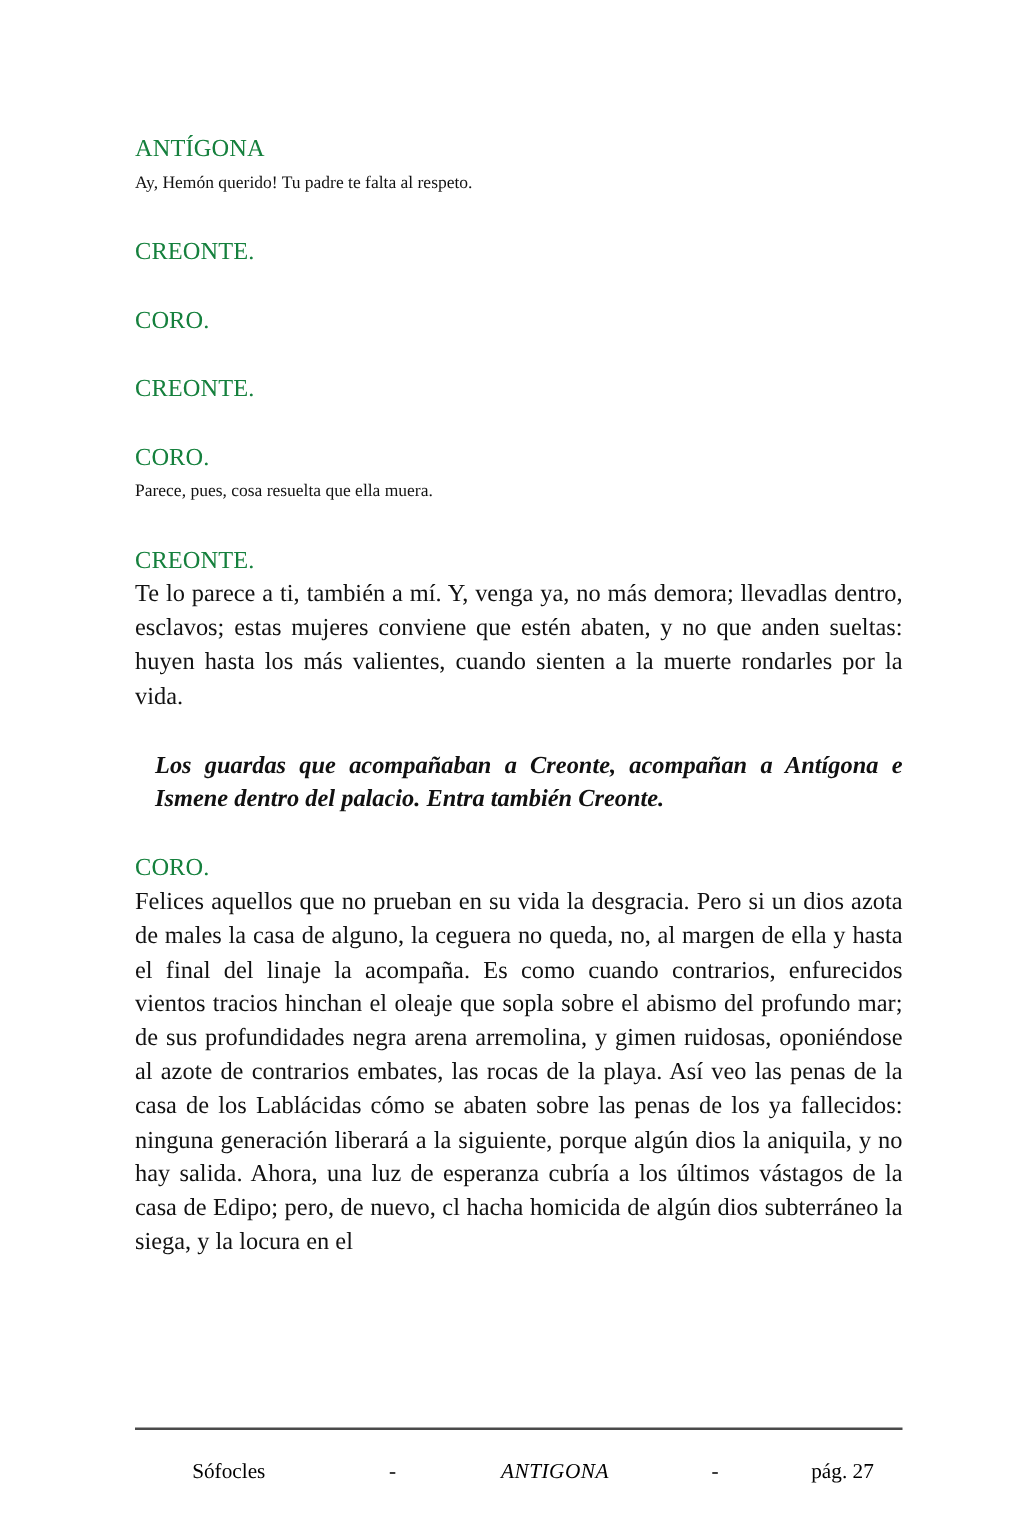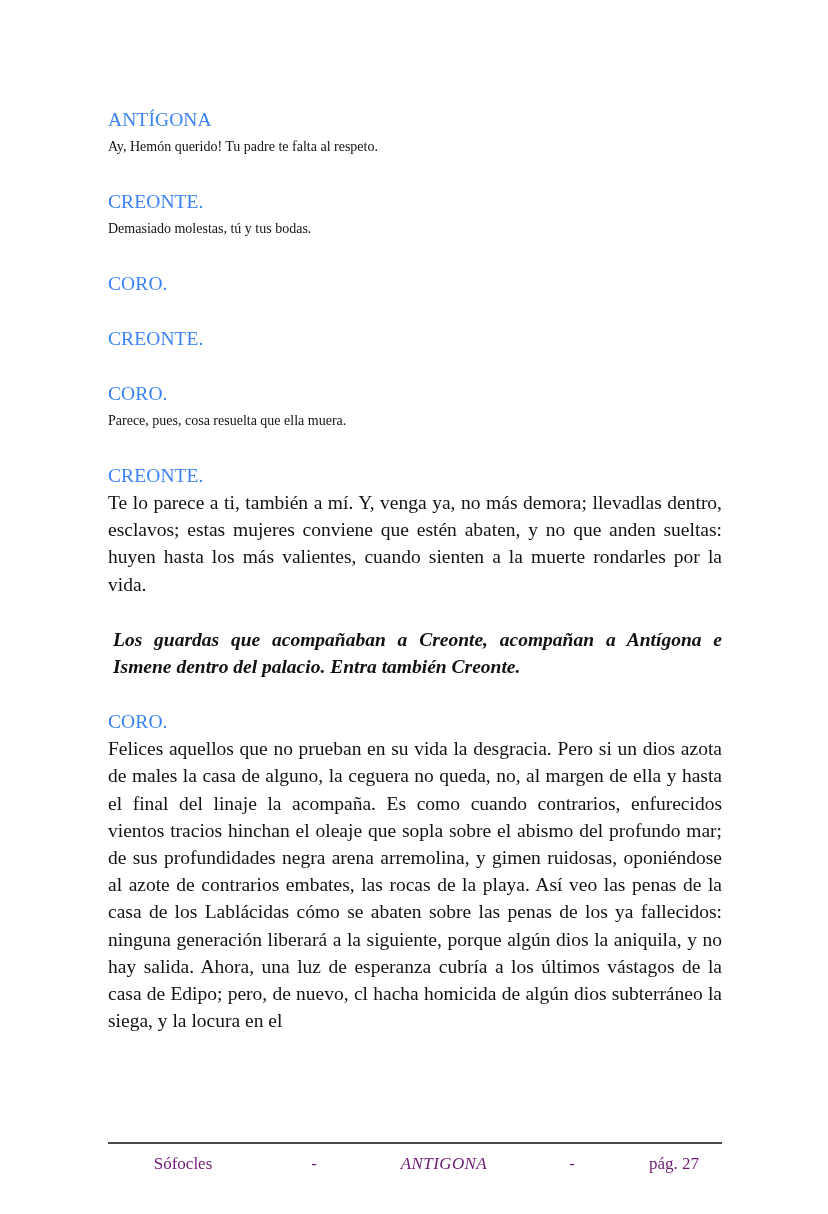--- a/index.html
+++ b/index.html
@@ -30,21 +30,21 @@
     margin: 0 0 28px 0;
   }
   .speech-block:last-of-type {
     margin-bottom: 0;
   }
 
   .speaker {
     font-family: "Liberation Serif", "DejaVu Serif", serif;
     font-size: 19.5px;
     line-height: 27px;
-    color: #3b82f6;
+    color: #15803d;
     margin: 0;
     letter-spacing: 0.1px;
   }
 
   .line {
     font-family: "Liberation Serif", "DejaVu Serif", serif;
     font-size: 14px;
     line-height: 27px;
     color: #121212;
     margin: 0;
@@ -62,21 +62,21 @@
     hyphens: manual;
   }
 
   .stage-direction {
     font-family: "Liberation Serif", "DejaVu Serif", serif;
     font-style: italic;
     font-weight: 600;
     font-size: 19.5px;
     line-height: 27.2px;
     color: #111111;
-    margin: 0 0 28px 5px;
+    margin: 0 0 28px 16px;
     text-align: justify;
     text-align-last: left;
   }
 
   
   .footer {
     position: absolute;
     left: 108px;
     top: 1142px;
     width: 614px;
@@ -84,24 +84,24 @@
 
   .footer-rule {
     width: 100%;
     height: 2px;
     background: #4a4a4a;
   }
 
   .footer-row {
     display: flex;
     align-items: baseline;
-    padding-top: 10px;
+    padding-top: 23px;
     font-family: "Liberation Serif", "DejaVu Serif", serif;
     font-size: 17px;
-    color: #701a75;
+    color: #000000;
   }
 
   .footer-author {
     flex: 0 0 auto;
     width: 150px;
     text-align: center;
   }
   .footer-sep-1 {
     flex: 0 0 auto;
     width: 112px;
@@ -131,21 +131,20 @@
 
   <div class="content">
 
     <div class="speech-block">
       <p class="speaker">ANTÍGONA</p>
       <p class="line">Ay, Hemón querido! Tu padre te falta al respeto.</p>
     </div>
 
     <div class="speech-block">
       <p class="speaker">CREONTE.</p>
-      <p class="line">Demasiado molestas, tú y tus bodas.</p>
     </div>
 
     <div class="speech-block">
       <p class="speaker">CORO.</p>
     </div>
 
     <div class="speech-block">
       <p class="speaker">CREONTE.</p>
     </div>
 

